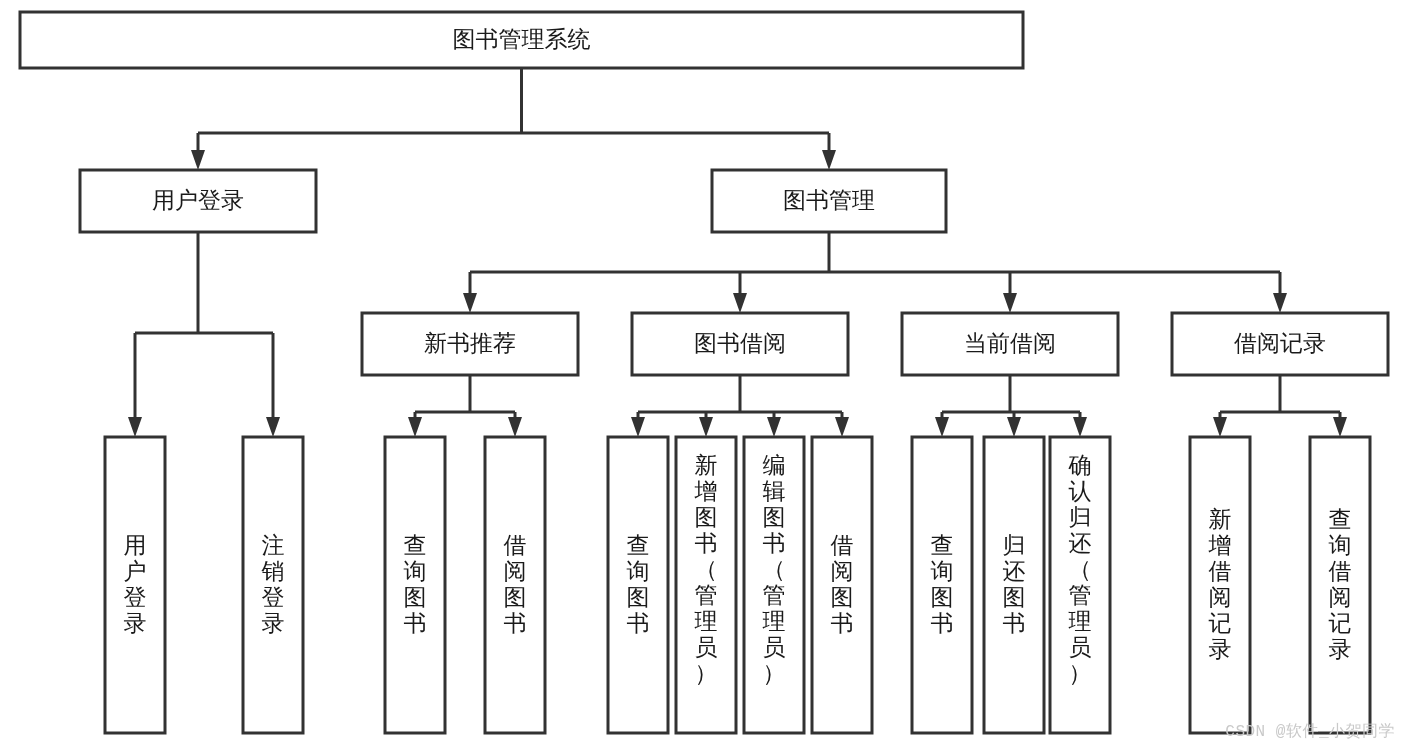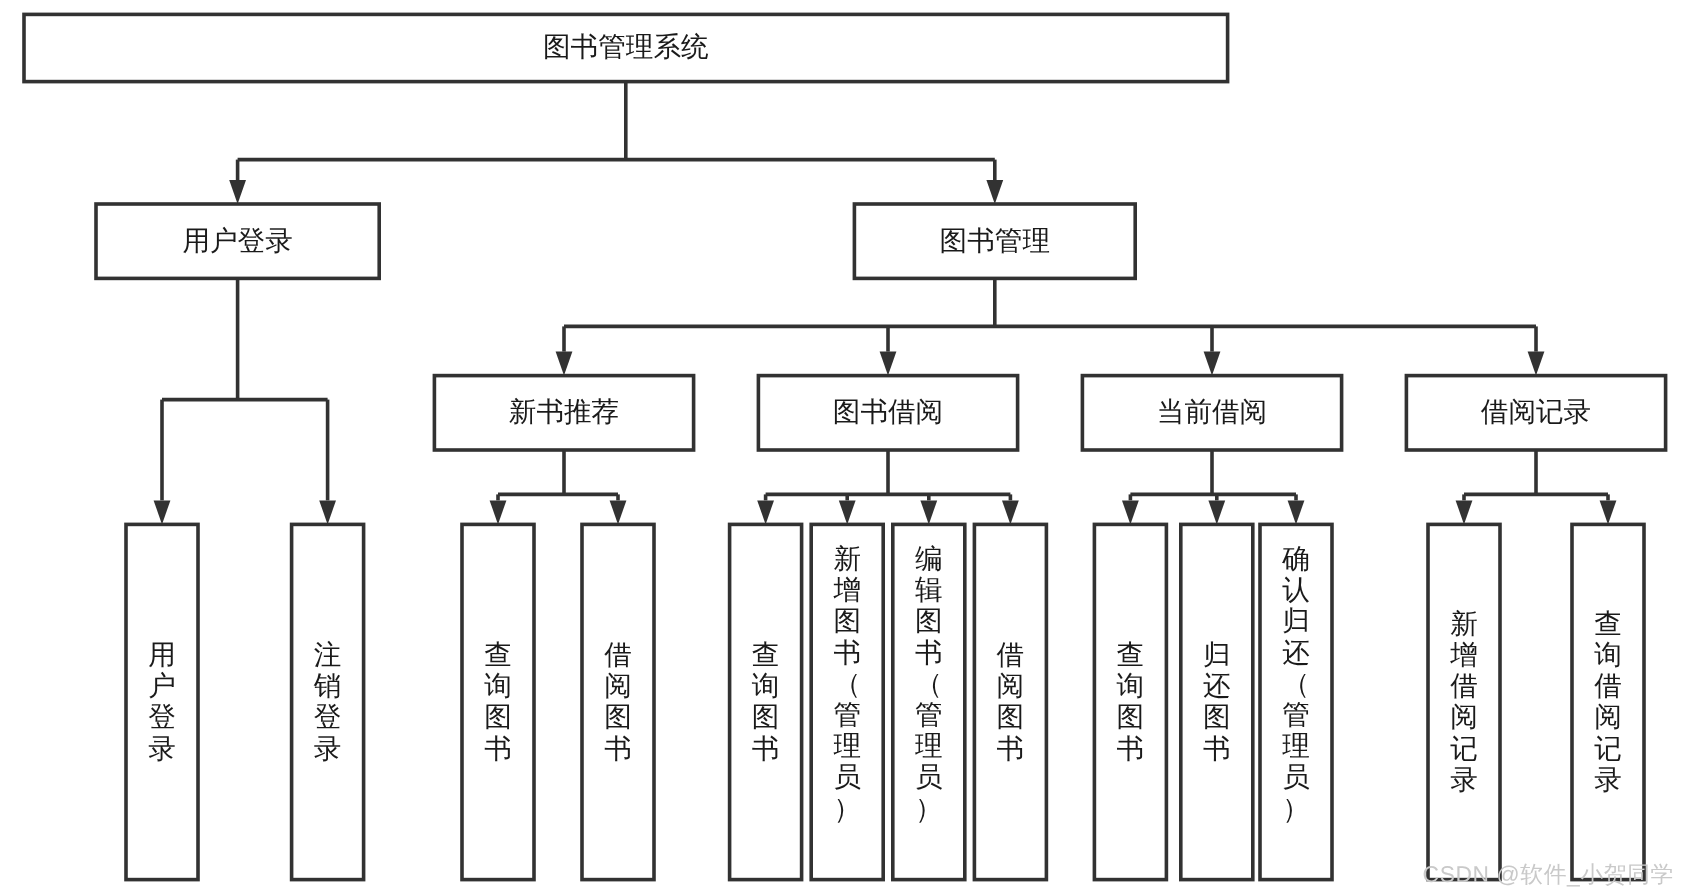--- a/index.html
+++ b/index.html
@@ -47,22 +47,22 @@
     stroke-linecap: butt;
   }
   .arrowhead {
     fill: #323232;
     stroke: none;
   }
   .watermark {
     position: absolute;
     right: 10px;
     bottom: 5px;
-    font-family: Liberation Sans, sans-serif;
-    font-size: 19px;
+    font-family: Liberation Mono, monospace;
+    font-size: 16px;
     color: #c9c9c9;
     white-space: nowrap;
     letter-spacing: 0.5px;
     pointer-events: none;
   }
 </style>
 </head>
 <body>
 
 <svg id="diagram" viewBox="0 0 1405 747">

